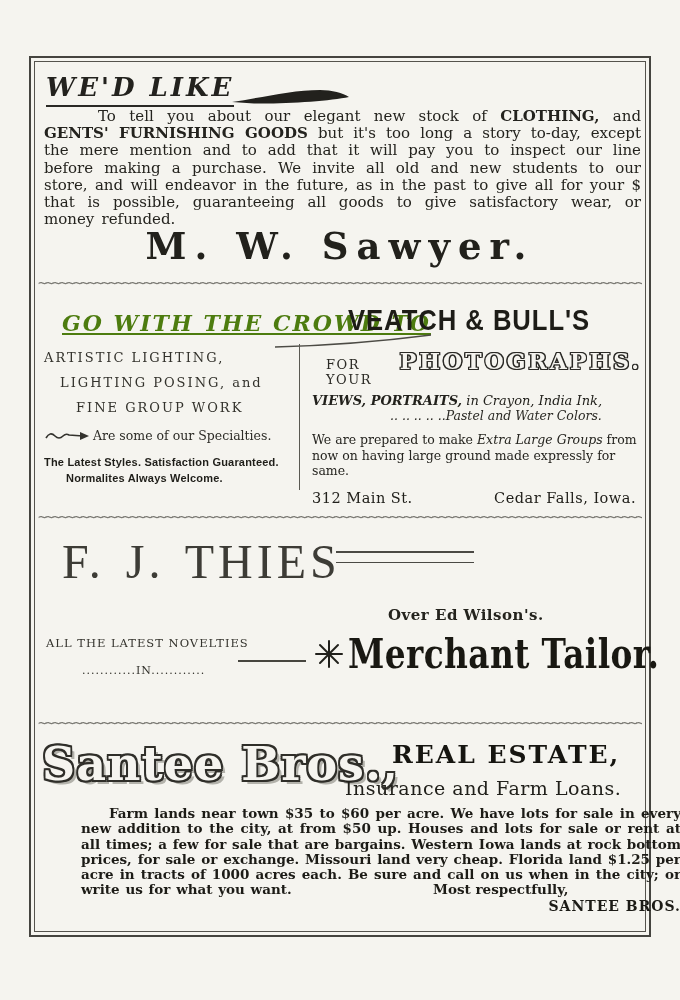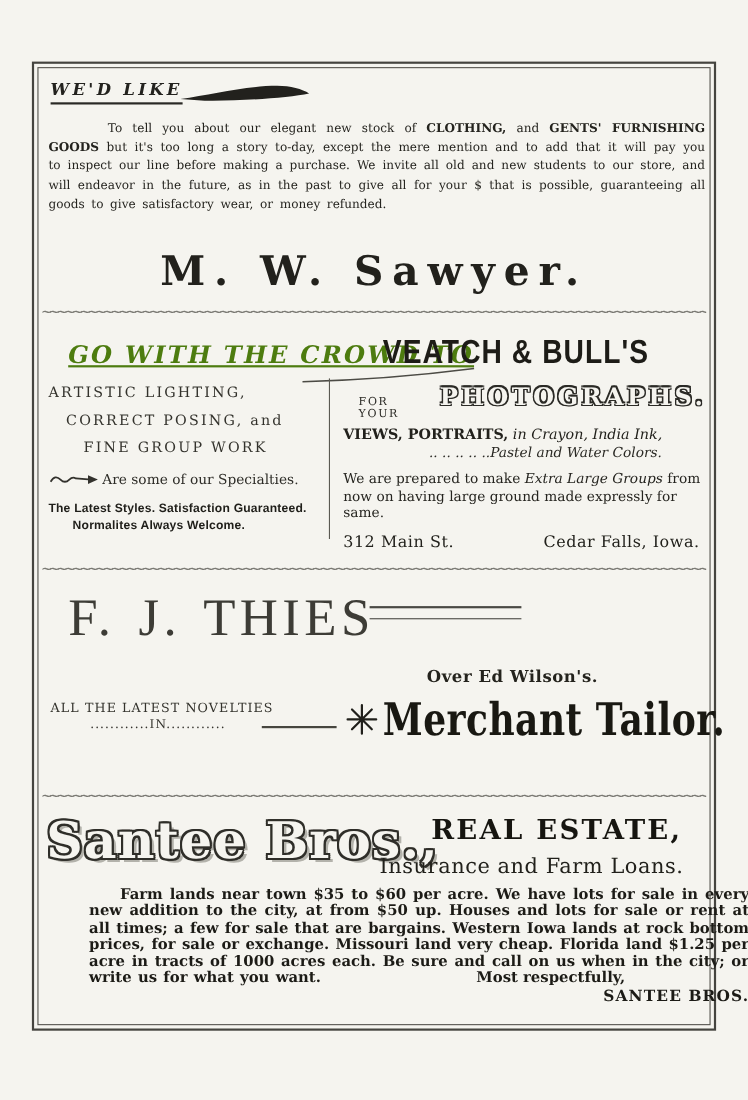--- a/index.html
+++ b/index.html
@@ -17,25 +17,25 @@
     border:1px solid #55534d; }
 
   
   .wavy { position:absolute; left:38px; width:604px; height:13px; overflow:hidden;
     white-space:nowrap; color:#7a7973; font-family:"DejaVu Sans Mono", monospace;
     font-size:15px; line-height:11px; letter-spacing:-2px; }
   .wavy1 { top:278px; } .wavy2 { top:512px; } .wavy3 { top:718px; }
 
   
   .sawyer-header { position:absolute; left:46px; top:72px; display:flex; align-items:flex-end; }
-  .wed-like { font-style:italic; font-weight:bold; font-size:15px; letter-spacing:3px;
+  .wed-like { font-style:italic; font-weight:bold; font-size:26px; letter-spacing:3px;
     color:#23221e; border-bottom:2px solid #2a2925; padding-bottom:3px; }
   .flourish-svg { margin-left:-2px; margin-bottom:1px; }
   .sawyer-body { position:absolute; left:44px; top:108px; width:597px;
-    font-size:11px; line-height:17.2px; text-align:justify; text-indent:54px;
+    font-size:15px; line-height:17.2px; text-align:justify; text-indent:54px;
     word-spacing:2.5px; color:#24231e; }
   .sawyer-sig { position:absolute; left:0; right:0; top:224px; text-align:center;
     font-size:37px; font-weight:bold; letter-spacing:8px; color:#22211c; }
 
   
   .veatch-tagline { position:absolute; left:62px; top:310px; font-style:italic;
     font-weight:bold; font-size:22px; letter-spacing:2px; color:#4d7c0f;text-decoration:underline; }
   .veatch-name { position:absolute; left:348px; top:303px;
     font-family:"Liberation Sans", sans-serif; font-weight:bold; font-size:27px;
     letter-spacing:1px; color:#1d1c17; transform:scale(0.95,1.12); transform-origin:left top;
@@ -46,45 +46,45 @@
   .veatch-left { position:absolute; left:44px; top:350px; width:250px; }
   .v-spec { font-size:13px; letter-spacing:2px; color:#33322c; margin-bottom:10px; }
   .v-spec2 { margin-left:16px; } .v-spec3 { margin-left:32px; margin-bottom:13px; }
   .v-note-row { display:flex; align-items:center; gap:3px; font-size:12.5px;
     color:#2c2b26; margin-bottom:13px; }
   .v-styles, .v-welcome { font-family:"Liberation Sans", sans-serif; font-weight:bold;
     font-size:11px; color:#1f1e19; letter-spacing:0.2px; }
   .v-styles { margin-bottom:4px; } .v-welcome { margin-left:22px; }
   .veatch-right { position:absolute; left:312px; top:348px; width:330px; }
   .v-prod-row { display:flex; align-items:baseline; gap:9px; margin-left:14px; }
-  .v-foryour { font-size:10px; letter-spacing:1.5px; color:#2b2a25; }
+  .v-foryour { font-size:13px; letter-spacing:1.5px; color:#2b2a25; }
   .v-product { font-size:22px; font-weight:bold; letter-spacing:3px;
     color:#f5f4ef;
     text-shadow:-1.2px -1.2px 0 #2b2a26, 1.2px -1.2px 0 #2b2a26,
       -1.2px 1.2px 0 #2b2a26, 1.2px 1.2px 0 #2b2a26,
       -1.2px 0 0 #2b2a26, 1.2px 0 0 #2b2a26, 0 -1.2px 0 #2b2a26, 0 1.2px 0 #2b2a26; }
   .v-views { margin-top:6px; font-size:13px; color:#22211c; }
-  .v-views b { } .v-views i { font-weight:normal; }
+  .v-views b { font-style:italic; } .v-views i { font-weight:normal; }
   .v-pastel { font-size:12.5px; font-style:italic; margin-left:78px; color:#2a2924; }
   .v-prepared { margin-top:9px; width:328px; font-size:12.5px; line-height:15.5px;
     color:#25241f; }
   .v-addr-row { margin-top:11px; display:flex; justify-content:space-between;
     padding-right:6px; font-size:14.5px; letter-spacing:0.5px; color:#21201b; }
 
   
   .thies-name { position:absolute; left:62px; top:534px;
     font-family:"Liberation Serif", serif; font-size:48px; letter-spacing:4px;
     word-spacing:5px; color:#3d3c36; white-space:nowrap; }
   .thies-rules { position:absolute; left:336px; top:551px; width:138px; height:12px;
     border-top:2px solid #4a4944; border-bottom:1px solid #4a4944; }
   .thies-over { position:absolute; left:388px; top:606px; font-size:15px;
     font-weight:bold; color:#24231d; letter-spacing:0.5px; }
   .thies-left { position:absolute; left:46px; top:636px; width:220px; color:#34332d; }
   .t-novelties { font-size:11.5px; letter-spacing:1px; }
-  .t-in { margin-left:36px; margin-top:2px; font-size:11px; letter-spacing:1px; }
+  .t-in { margin-left:36px; margin-top:14px; font-size:11px; letter-spacing:1px; }
   .t-goods { margin-top:7px; font-size:17.5px; font-weight:bold; color:#1d1c17;
     letter-spacing:0.3px; }
   .thies-dash { position:absolute; left:238px; top:660px; width:68px; height:2px;
     background:#47463f; }
   .thies-right { position:absolute; left:314px; top:630px; display:flex;
     align-items:center; gap:4px; }
   .t-trade { font-weight:bold; font-size:41px; color:#191812; white-space:nowrap;
     transform:scaleX(0.8); transform-origin:left center; letter-spacing:0.5px; }
 
   
@@ -130,21 +130,21 @@
   <section>
     <div class="veatch-tagline">GO WITH THE CROWD TO</div>
     <div class="veatch-name">VEATCH &amp; BULL'S</div>
     <svg class="veatch-swoosh" width="160" height="16" viewBox="0 0 160 16">
       <path d="M2 14 Q 80 12 158 2" stroke="#4c4b45" stroke-width="1.5" fill="none"></path>
     </svg>
     <div class="veatch-vline"></div>
 
     <div class="veatch-left">
       <div class="v-spec">ARTISTIC LIGHTING,</div>
-      <div class="v-spec v-spec2">CORRECT POSING, and</div>
+      <div class="v-spec v-spec2">LIGHTING POSING, and</div>
       <div class="v-spec v-spec3">FINE GROUP WORK</div>
       <div class="v-note-row">
         <svg width="46" height="12" viewBox="0 0 46 12">
           <path d="M2 8 q4 -7 9 -2 q4 4 8 0 q3 -3 6 -1 l14 1" fill="none" stroke="#33322d" stroke-width="1.6"></path>
           <path d="M36 2 l9 4 l-9 4 z" fill="#33322d"></path>
         </svg>
         <span>Are some of our Specialties.</span>
       </div>
       <div class="v-styles">The Latest Styles.  Satisfaction Guaranteed.</div>
       <div class="v-welcome">Normalites Always Welcome.</div>

